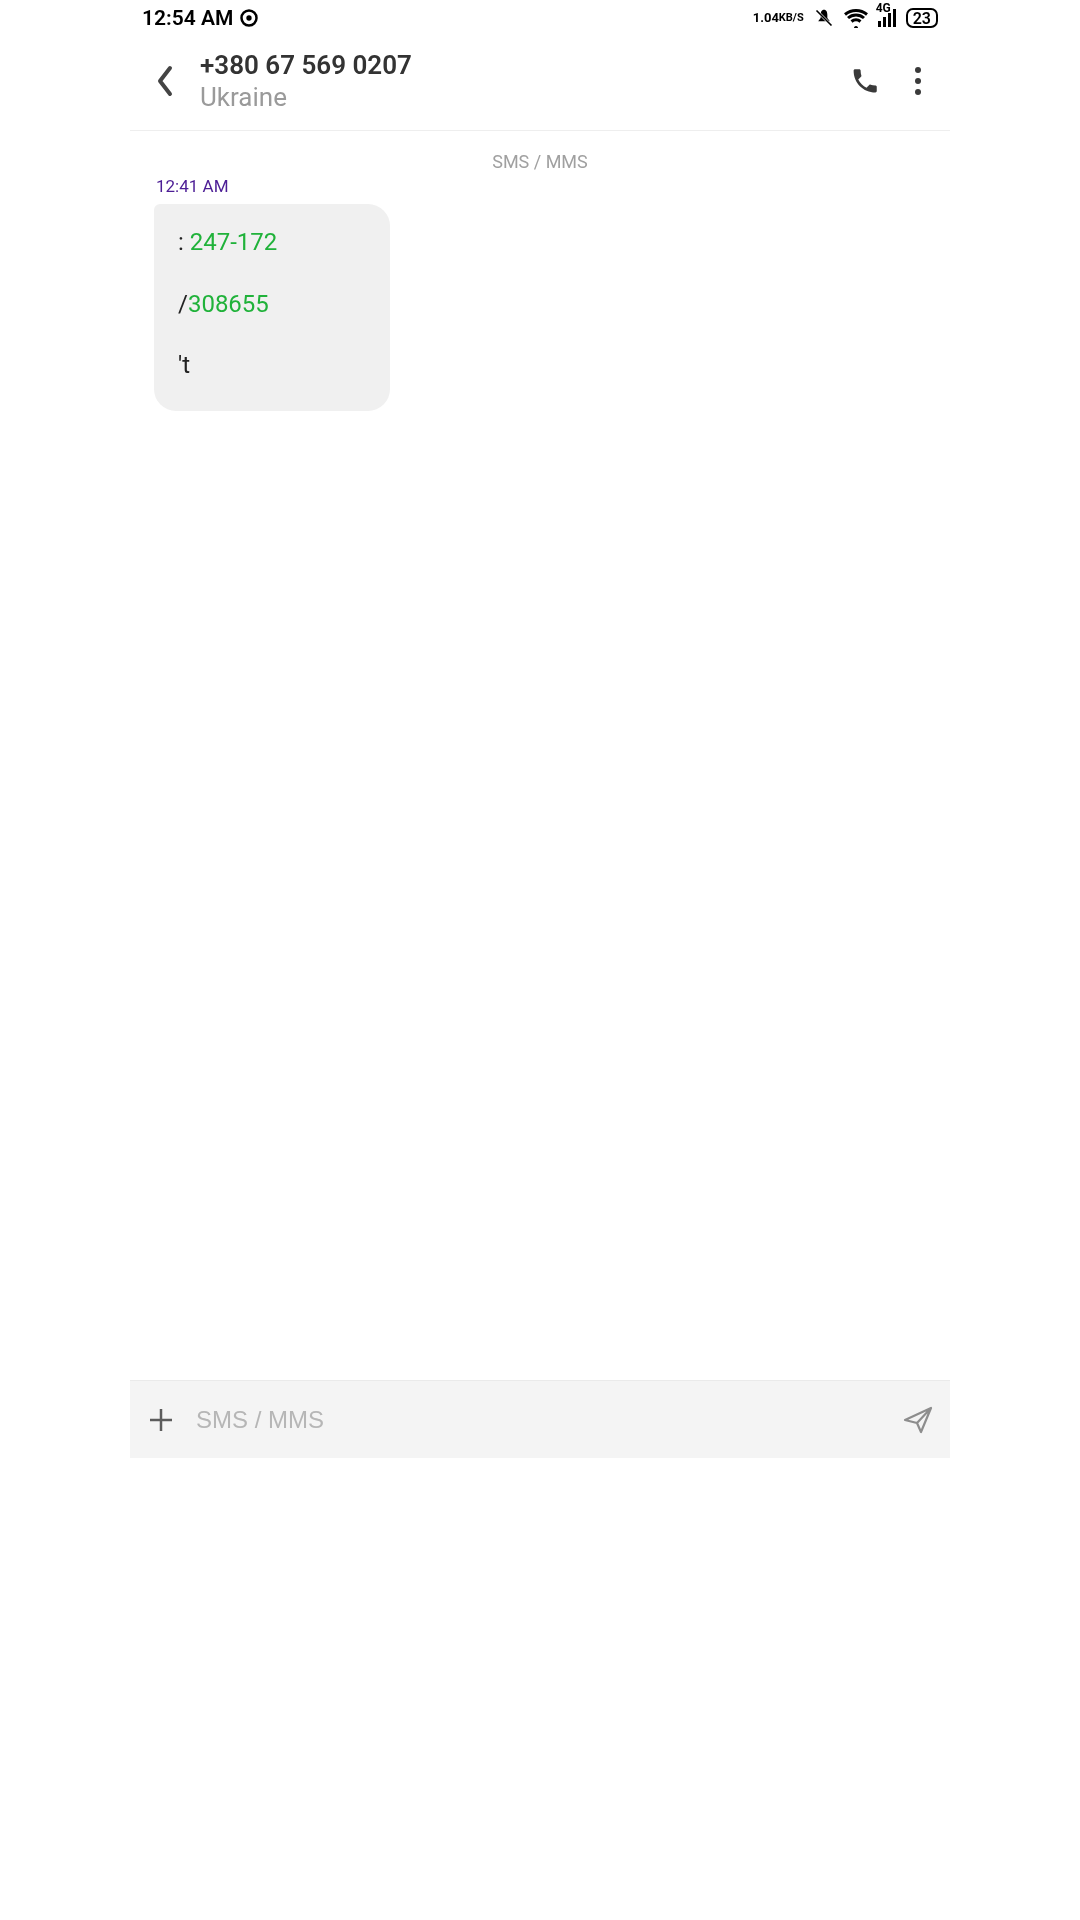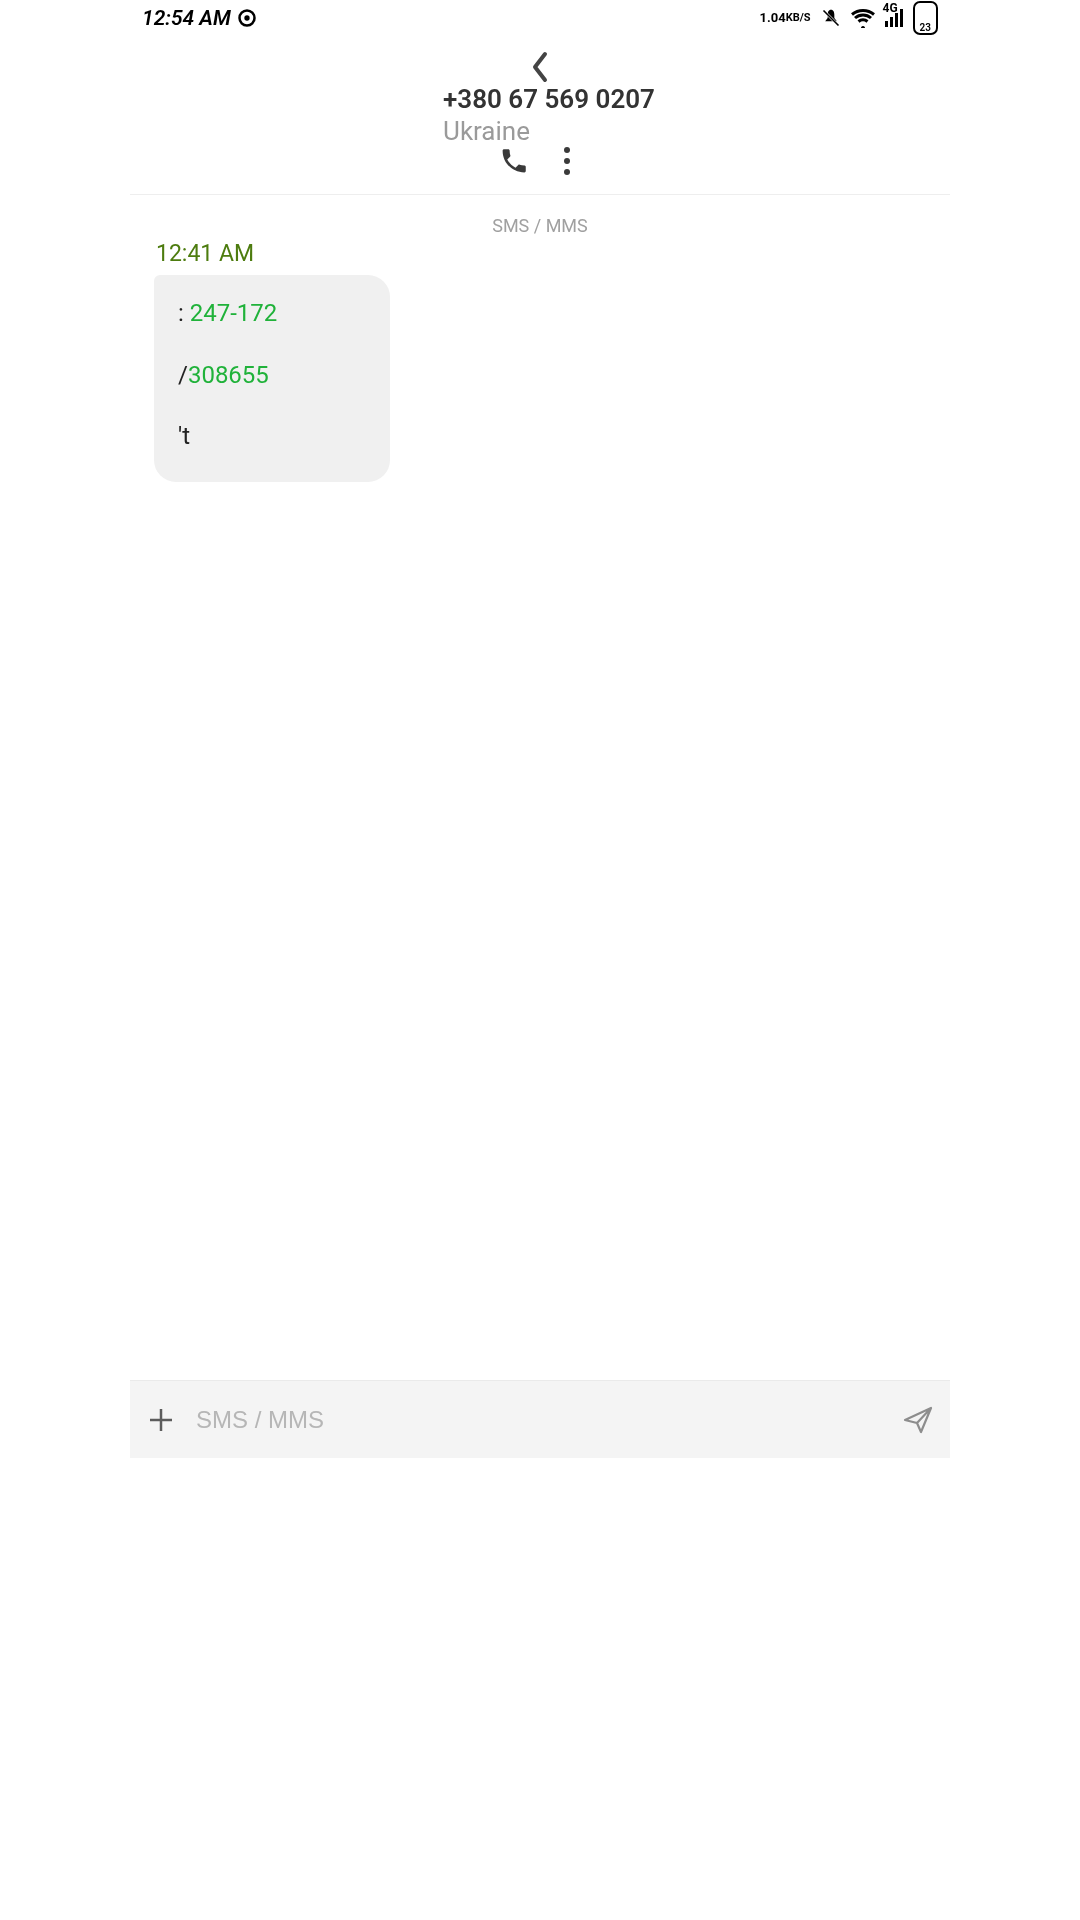--- a/index.html
+++ b/index.html
@@ -1,38 +1,38 @@
 <!DOCTYPE html>
 <html><head>
 <meta charset="utf-8">
 <style>
   * { box-sizing: border-box; margin: 0; padding: 0; }
   html, body { width: 100%; height: 100%; font-family: -apple-system, Roboto, Arial, sans-serif; background: #fff; }
   body { width: 820px; height: 1458px; margin: 0 auto; display: flex; flex-direction: column; }
 
   
   .status-bar { height: 36px; display: flex; align-items: center; padding: 0 12px; font-size: 21px; font-weight: 600; color: #000; }
-  .status-left { display: flex; align-items: center; gap: 6px; font-style: italic; }
+  .status-left { display: flex; align-items: center; gap: 6px; }
   .status-right { margin-left: auto; display: flex; align-items: center; gap: 10px; }
   .kbs { display:flex; flex-direction:row; align-items:center; line-height:0.8; font-size:11px; font-weight:700;}
   .kbs .top{font-size:13px;}
-  .battery-box { border:2px solid #000; border-radius:7px; padding:0 5px; font-size:10px; font-weight:600; display:inline-flex; align-items:flex-end; height:34px;}
+  .battery-box { border:2px solid #000; border-radius:7px; padding:0 5px; font-size:16px; font-weight:600; display:inline-flex; align-items:center; height:20px;}
 
   
-  .header { display:flex; align-items:center; padding: 14px 18px 18px 18px; border-bottom:1px solid #eee;flex-direction:column; }
+  .header { display:flex; align-items:center; padding: 14px 18px 18px 18px; border-bottom:1px solid #eee; }
   .back-btn { width:34px; display:flex; align-items:center; justify-content:center; color:#333; }
   .title-block { margin-left: 18px; flex:1; }
   .title-number { font-size:26px; font-weight:600; color:#333; }
   .title-region { font-size:26px; color:#9a9a9a; margin-top:2px; }
   .header-actions { display:flex; align-items:center; gap:34px; margin-right:10px; color:#3a3a3a; }
 
   
   .conv { flex:1; padding: 14px 24px; overflow:auto; }
   .center-chip { text-align:center; font-size:18px; color:#a0a0a0; margin: 6px 0 4px; }
-  .ts { font-size:23px; color:#4d7c0f; margin: 4px 0 8px 2px; }
+  .ts { font-size:17px; color:#4c1d95; margin: 4px 0 8px 2px; }
   .bubble { background:#f0f0f0; border-radius:22px; border-top-left-radius:6px; padding:22px 24px 28px 24px; width:236px; font-size:24px; line-height:1.4; color:#222; }
   .bubble .link { color:#20b23a; }
   .bubble .row { margin-bottom:28px; }
   .bubble .row:last-child{ margin-bottom:0;}
 
   
   .composer { height:78px; background:#f4f4f4; display:flex; align-items:center; padding:0 16px; gap:20px; border-top:1px solid #eaeaea; }
   .composer .plus { color:#5c5c5c; display:flex; }
   .composer input { flex:1; border:none; background:transparent; font-size:24px; color:#333; outline:none; }
   .composer input::placeholder { color:#b6b6b6; }

